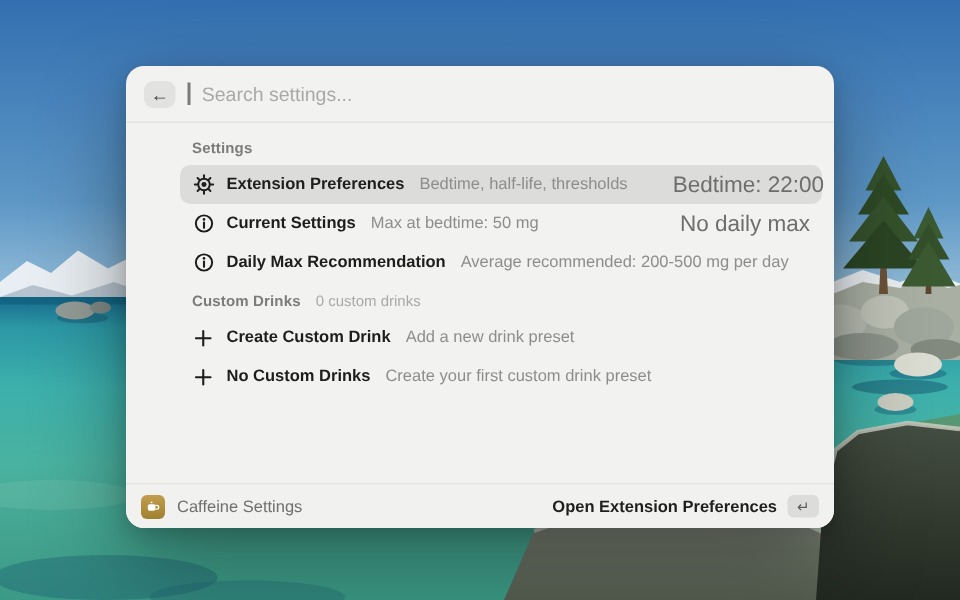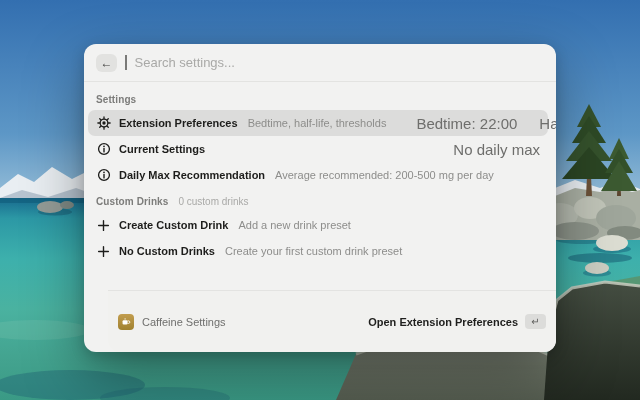--- a/index.html
+++ b/index.html
@@ -13,33 +13,33 @@
     display:flex;flex-direction:column;}
   .searchbar{height:37px;display:flex;align-items:center;gap:8px;padding:0 12px;
     border-bottom:1px solid #e3e3e1;flex:0 0 auto;}
   .back-btn{width:21px;height:18px;border-radius:6px;background:#e2e2e0;border:none;
     display:flex;align-items:center;justify-content:center;cursor:pointer;
     font-size:12px;color:#3a3a38;line-height:1;padding:0;}
   .caret{width:1.5px;height:15px;background:#7a7a78;flex:0 0 auto;}
   .search-input{flex:1;border:none;outline:none;background:transparent;
     font-family:"Liberation Sans",sans-serif;font-size:13px;color:#a21caf;padding:0;}
   .search-input::placeholder{color:#a9a9a7;}
-  .list{flex:1;padding:4px 8px 0 4px;overflow:hidden;}
+  .list{flex:1;padding:4px 8px 0 4px;overflow:hidden;margin-left:32px;}
   .section-header{display:flex;align-items:baseline;gap:10px;padding:8px 8px 5px 8px;}
   .section-title{font-size:10px;font-weight:bold;color:#7c7c7a;letter-spacing:.1px;}
   .section-sub{font-size:10px;color:#a9a9a7;}
   .row{height:26px;display:flex;align-items:center;gap:8px;padding:0 8px;border-radius:7px;cursor:pointer;}
   .row.selected{background:#dcdcdb;}
   .row-icon{width:15px;height:15px;display:flex;align-items:center;justify-content:center;flex:0 0 auto;}
   .row-title{font-size:11px;font-weight:bold;color:#1d1d1b;white-space:nowrap;}
   .row-sub{font-size:11px;color:#8d8d8b;white-space:nowrap;margin-left:2px;}
   .row-spacer{flex:1;}
   .row-acc{font-size:15px;color:#6e6e6c;white-space:nowrap;margin-left:14px;}
   .footer{flex:0 0 auto;height:29px;border-top:1px solid #e3e3e1;display:flex;align-items:center;
-    gap:8px;padding:16px 10px;border-radius:0 0 12px 12px;background:#f1f1ef;margin-left:24px;}
+    gap:8px;padding:0 10px;border-radius:0 0 12px 12px;background:#f1f1ef;}
   .app-icon{width:16px;height:16px;border-radius:4px;background:linear-gradient(#c29d4e,#a0812f);
     display:flex;align-items:center;justify-content:center;flex:0 0 auto;}
   .footer-app{font-size:11px;color:#6f6f6d;}
   .footer-spacer{flex:1;}
   .footer-action{display:flex;align-items:center;gap:7px;background:none;border:none;cursor:pointer;padding:0;}
   .footer-action-label{font-size:11px;font-weight:bold;color:#1f1f1d;font-family:"Liberation Sans",sans-serif;}
   .keycap{min-width:17px;height:15px;border-radius:4px;background:#dcdcda;display:flex;
     align-items:center;justify-content:center;font-size:10px;color:#5d5d5b;padding:0 2px;}
 </style>
 </head>
@@ -163,20 +163,21 @@
 
       <div class="row">
         <span class="row-icon">
           <svg width="14" height="14" viewBox="0 0 16 16">
               <circle cx="8" cy="8" r="6.2" fill="none" stroke="#1d1d1b" stroke-width="1.5"></circle>
               <circle cx="8" cy="4.9" r="1" fill="#1d1d1b"></circle>
               <line x1="8" y1="7.3" x2="8" y2="11.3" stroke="#1d1d1b" stroke-width="1.6" stroke-linecap="round"></line>
             </svg>
         </span>
         <span class="row-title">Current Settings</span>
+        <span class="row-sub">Max at bedtime: 50 mg</span>
         <span class="row-spacer"></span>
         <span class="row-acc">No daily max</span>
       </div>
 
       <div class="row">
         <span class="row-icon">
           <svg width="14" height="14" viewBox="0 0 16 16">
               <circle cx="8" cy="8" r="6.2" fill="none" stroke="#1d1d1b" stroke-width="1.5"></circle>
               <circle cx="8" cy="4.9" r="1" fill="#1d1d1b"></circle>
               <line x1="8" y1="7.3" x2="8" y2="11.3" stroke="#1d1d1b" stroke-width="1.6" stroke-linecap="round"></line>

